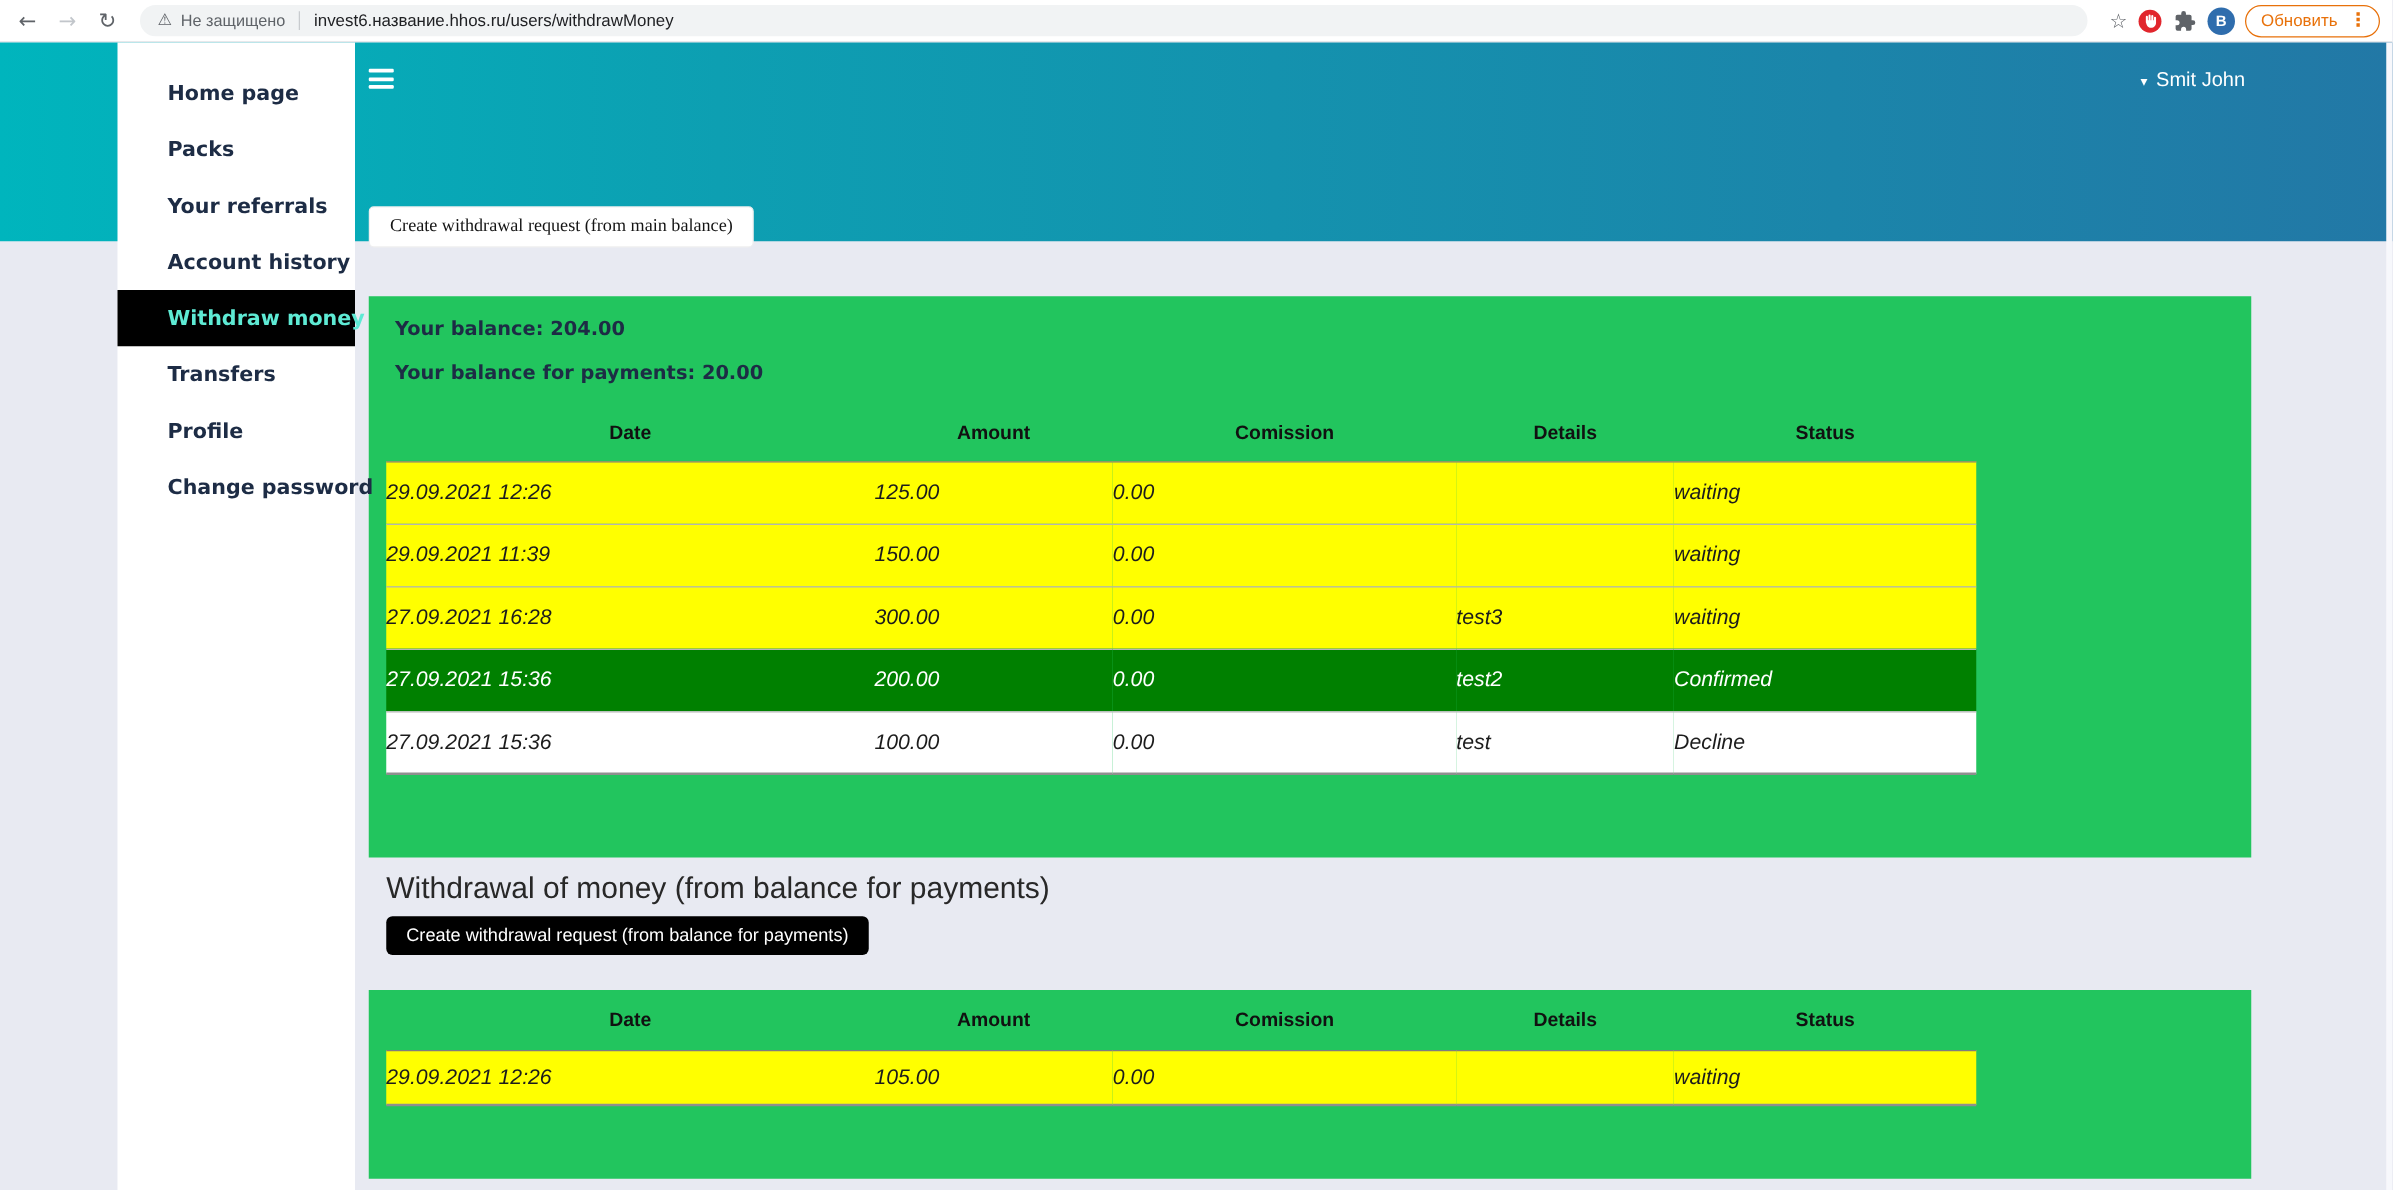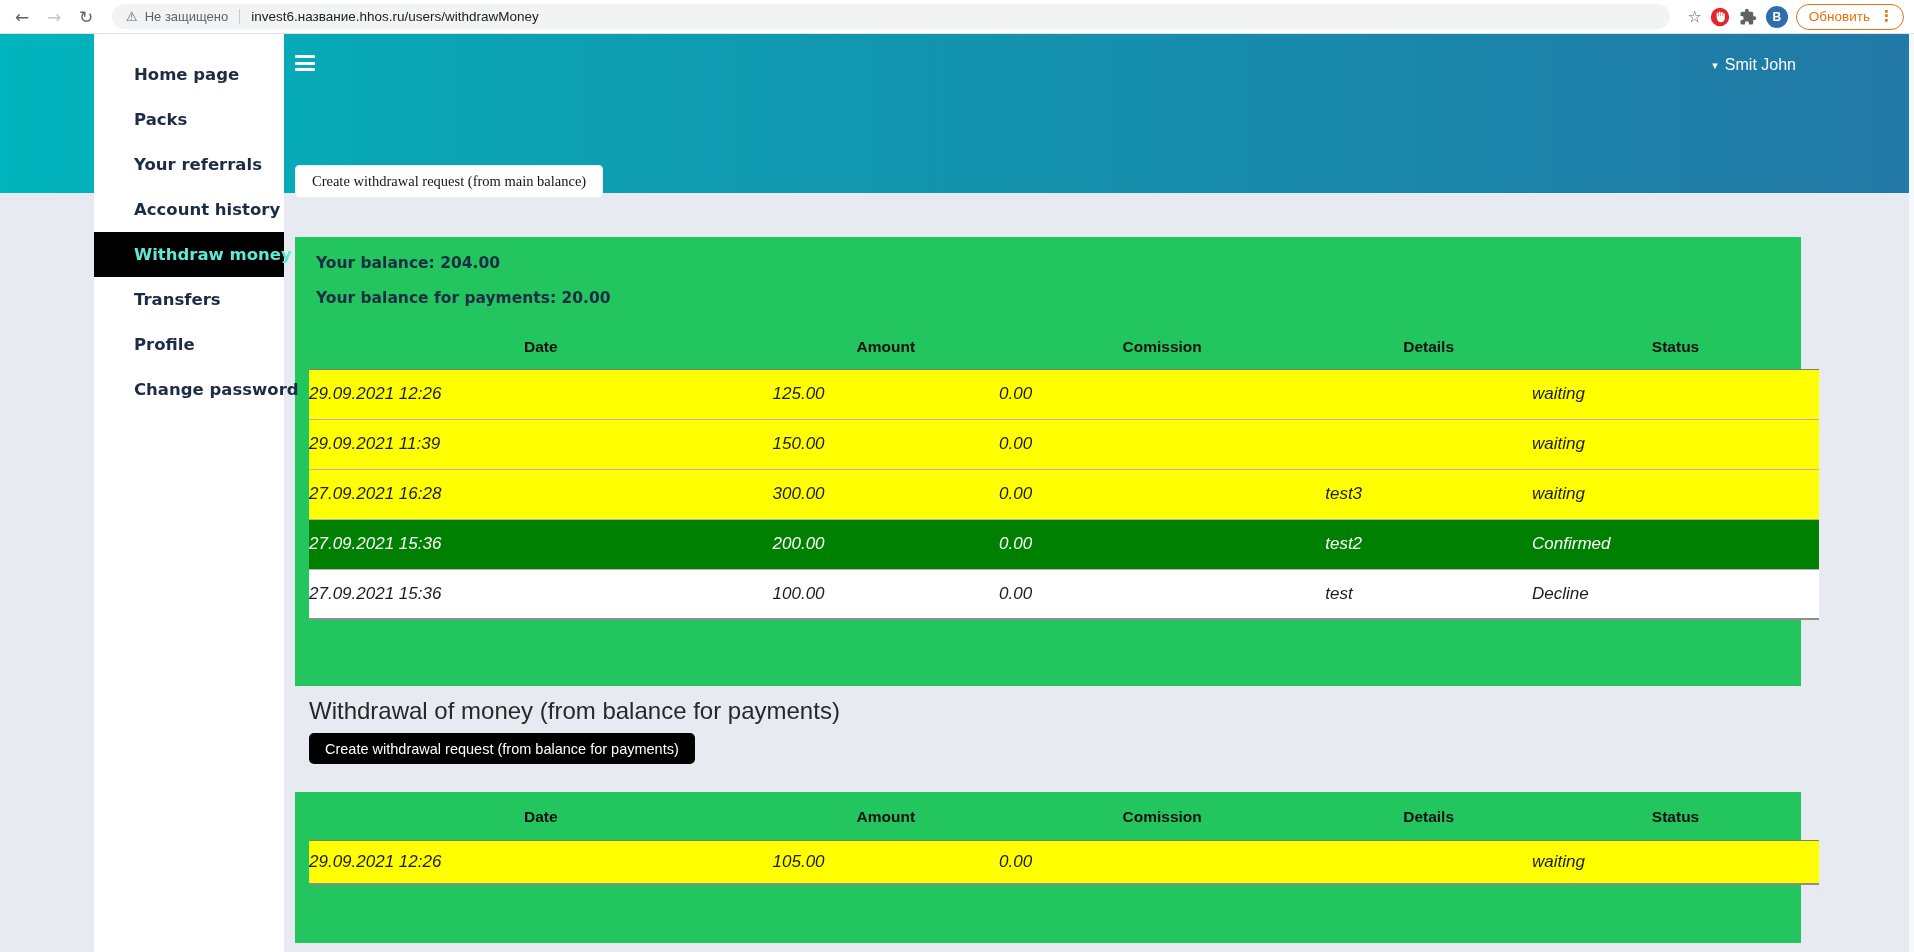--- a/index.html
+++ b/index.html
@@ -53,21 +53,21 @@
                color:#1d2c45; font-family:"DejaVu Sans", sans-serif; cursor:pointer; white-space:nowrap; }
   .side-item.active { background:#000000; color:#5eead4; }
 
   .card { position:absolute; left:295px; width:1506px; background:#22c55e; }
   .card1 { top:203px; height:449px; padding:16px 0 0 21px; }
   .card2 { top:758px; height:151px; padding:2px 0 0 0; }
 
   .balance { font-family:"DejaVu Sans", sans-serif; font-weight:bold; font-size:15.5px;
              color:#1d2c45; line-height:20px; margin-bottom:15px; }
 
-  .wtable { width:1510px; border-collapse:collapse; table-layout:fixed; }
+  .wtable { width:1272px; border-collapse:collapse; table-layout:fixed; }
   .card1 .wtable { margin-left:-7px; margin-top:17px; }
   .card2 .wtable { margin-left:14px; }
   .wtable th:nth-child(1){width:30.7%;} .wtable th:nth-child(2){width:15%;}
   .wtable th:nth-child(3){width:21.6%;} .wtable th:nth-child(4){width:13.7%;}
   .wtable th:nth-child(5){width:19%;}
   .wtable th { height:44px; font-size:15.5px; font-weight:bold; color:#111;
                text-align:center; border-bottom:1px solid #7d7d7d; }
   .card2 .wtable th { height:46px; }
   .wtable td { height:50px; font-size:17px; color:#1c1c1c; text-align:left;
                border-bottom:1px solid #b5b5b5;font-style:italic; }

